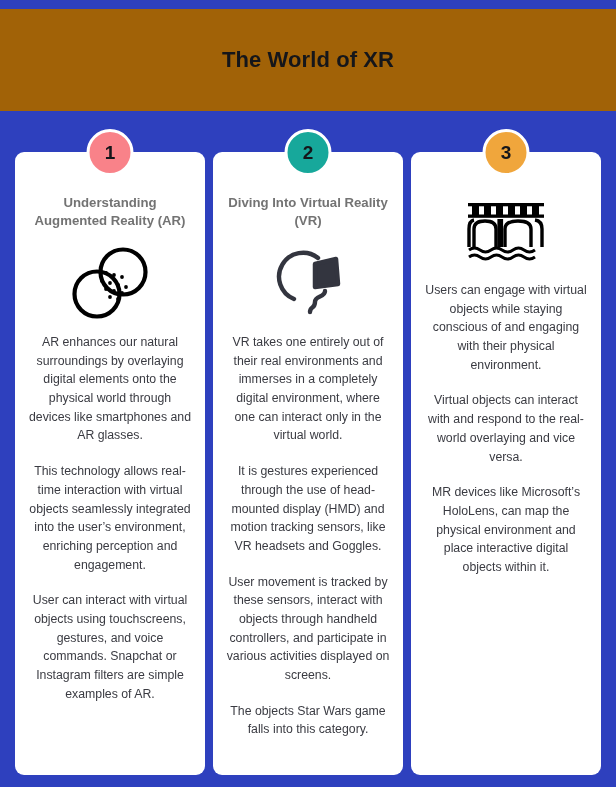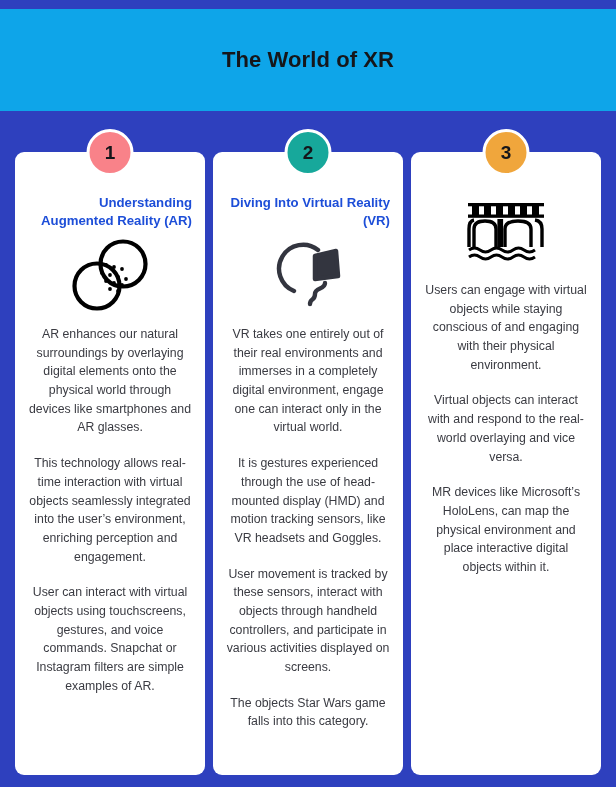--- a/index.html
+++ b/index.html
@@ -28,21 +28,21 @@
   
   .top-strip {
     height: 9px;
     background: #2e40be;
     flex: 0 0 auto;
   }
 
   
   .title-band {
     height: 102px;
-    background: #0ea5e9;
+    background: #a16207;
     flex: 0 0 auto;
     display: flex;
     align-items: center;
     justify-content: center;
   }
 
   .page-title {
     font-size: 22px;
     font-weight: bold;
     color: #15161a;
@@ -84,24 +84,24 @@
     justify-content: center;
     font-size: 19px;
     font-weight: bold;
     color: #15161a;
     border: 3px solid #ffffff;
   }
 
   .card-heading {
     font-size: 13.2px;
     font-weight: bold;
-    color: #1d4ed8;
-    text-align: right;
+    color: #737373;
+    text-align: center;
     line-height: 1.38;
-    margin-bottom: 6px;
+    margin-bottom: 14px;
     min-height: 38px;
   }
 
   .icon-wrap {
     height: 74px;
     display: flex;
     align-items: center;
     justify-content: center;
     margin-bottom: 13px;
   }
@@ -175,21 +175,21 @@
 
       <div class="icon-wrap">
         <svg width="80" height="74" viewBox="0 0 80 74">
           <path d="M50 12 A24 24 0 1 0 26 53" fill="none" stroke="#33353f" stroke-width="4.4" stroke-linecap="round"></path>
           <path d="M47 18 L68 13 L70 38 L47 41 Z" fill="#33353f" stroke="#33353f" stroke-width="4.5" stroke-linejoin="round"></path>
           <path d="M57 45 C57 52 47 49 47 56 C47 63 42 60 42 66" fill="none" stroke="#33353f" stroke-width="4.4" stroke-linecap="round"></path>
         </svg>
       </div>
 
       <div class="card-body">
-        <p class="para">VR takes one entirely out of their real environments and immerses in a completely digital environment, engage one can interact only in the virtual world.</p>
+        <p class="para">VR takes one entirely out of their real environments and immerses in a completely digital environment, where one can interact only in the virtual world.</p>
         <p class="para">It is gestures experienced through the use of head-mounted display (HMD) and motion tracking sensors, like VR headsets and Goggles.</p>
         <p class="para">User movement is tracked by these sensors, interact with objects through handheld controllers, and participate in various activities displayed on screens.</p>
         <p class="para">The objects Star Wars game falls into this category.</p>
       </div>
     </div>
 
     <div class="card">
       <div class="badge" style="background:#f0a63c;">3</div>
 
 

